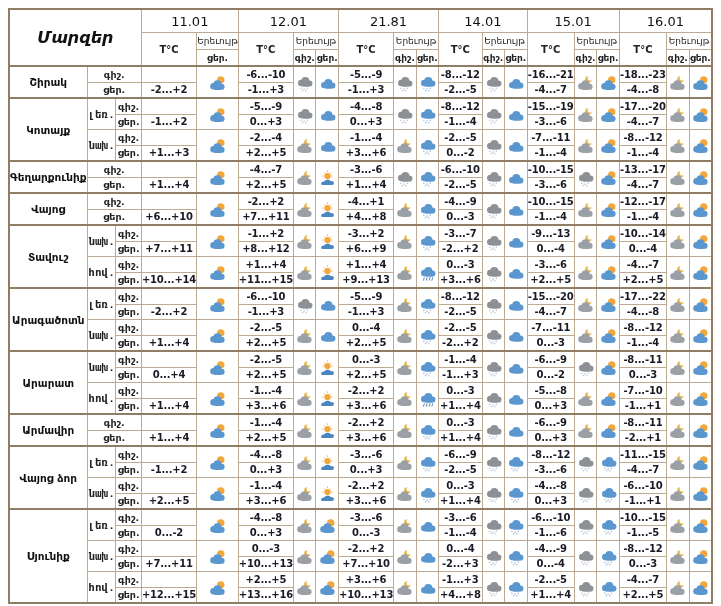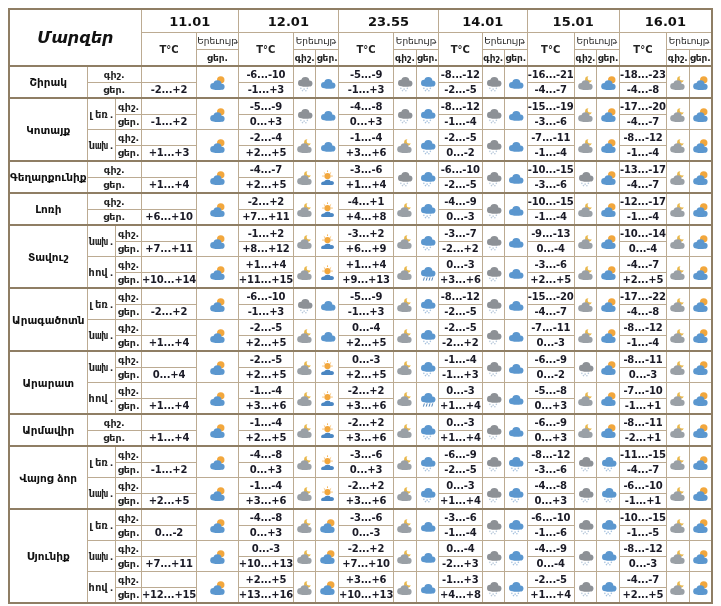--- a/index.html
+++ b/index.html
@@ -1,21 +1,21 @@
 <!DOCTYPE html>
 <html><head>
 <meta charset="utf-8">
 <style>
   html,body{margin:0;padding:0;background:#ffffff;}
   body{font-family:"DejaVu Sans","Liberation Sans",sans-serif;}
   #wrap{padding:8px;}
   table{border-collapse:collapse;table-layout:fixed;border:2px solid #8f7e64;}
   td{border:1px solid #bcab92;text-align:center;vertical-align:middle;padding:0;overflow:hidden;white-space:nowrap;}
   .corner{font-size:16px;font-weight:bold;font-style:italic;color:#111;}
-  .date{font-size:13px;font-weight:bold;color:#111;height:22px;margin-left:28px;}
+  .date{font-size:13px;font-weight:normal;color:#111;height:22px;margin-left:28px;}
   .tc{font-size:10px;font-weight:bold;color:#222;margin-top:20px;}
   .ph{font-size:9px;color:#222;height:16px;}
   .dph{font-size:9px;font-weight:bold;color:#222;height:15px;}
   .region{font-size:10.5px;font-weight:bold;color:#111;text-align:center;}
   .zone{font-size:11px;font-weight:bold;color:#222;font-family:Liberation Mono, monospace;}
   .dp{font-size:9.5px;font-weight:bold;color:#222;}
   .val{font-size:10px;font-weight:bold;color:#1a1a26;letter-spacing:-0.2px;}
   .ico svg{vertical-align:middle;display:inline-block;}
   tbody td{height:14.5px;}
   .region-start td{border-top:2px solid #8f7e64;}
@@ -45,21 +45,21 @@
         <col style="width:24px">
       <col style="width:49px">
         <col style="width:24px">
         <col style="width:24px">
     </colgroup>
     <tbody id="tb">
         <tr>
           <td class="corner" colspan="3" rowspan="3">Մարզեր</td>
           <td class="date" colspan="2">11.01</td>
           <td class="date" colspan="3">12.01</td>
-          <td class="date" colspan="3">23.55</td>
+          <td class="date" colspan="3">21.81</td>
           <td class="date" colspan="3">14.01</td>
           <td class="date" colspan="3">15.01</td>
           <td class="date" colspan="3">16.01</td>
         </tr>
         <tr>
           <td class="tc" rowspan="2">T°C</td>
           <td class="ph">Երեւույթ</td>
           <td class="tc" rowspan="2">T°C</td>
           <td class="ph" colspan="2">Երեւույթ</td>
           <td class="tc" rowspan="2">T°C</td>
@@ -640,21 +640,21 @@
         <tr>
           <td class="dp" colspan="2">ցեր.</td>
           <td class="val">+1...+4</td>
           <td class="val">+2...+5</td>
           <td class="val">+1...+4</td>
           <td class="val">-2...-5</td>
           <td class="val">-3...-6</td>
           <td class="val">-4...-7</td>
         </tr>
         <tr class="region-start">
-          <td class="region" rowspan="2">Լոռի</td>
+          <td class="region" rowspan="2">Վայոց</td>
           <td class="dp" colspan="2">գիշ.</td>
           <td class="val"></td>
           <td class="ico" rowspan="2"><span><svg width="21" height="17" viewBox="0 0 25 21">
                 <circle cx="16.5" cy="6" r="4.6" fill="#f2a73d"></circle>
                 <g transform="translate(0,4.5)">
                   <circle cx="7.5" cy="9.5" r="4" fill="#5b97cf"></circle>
                   <circle cx="12.5" cy="7" r="5" fill="#5b97cf"></circle>
                   <circle cx="17.5" cy="10" r="3.8" fill="#5b97cf"></circle>
                   <rect x="7" y="8.5" width="11" height="5.4" rx="2.6" fill="#5b97cf"></rect>
                 </g>

